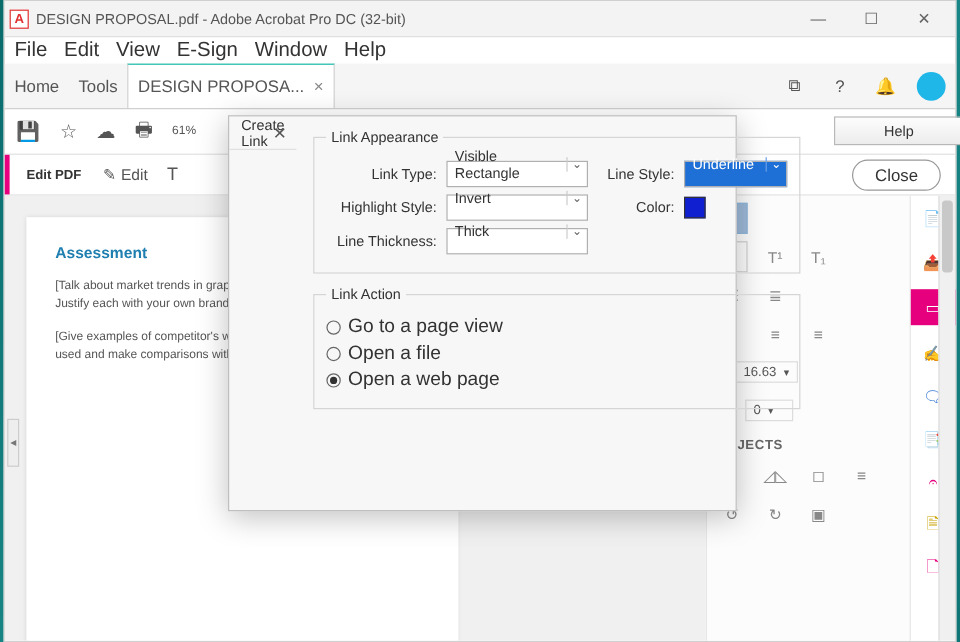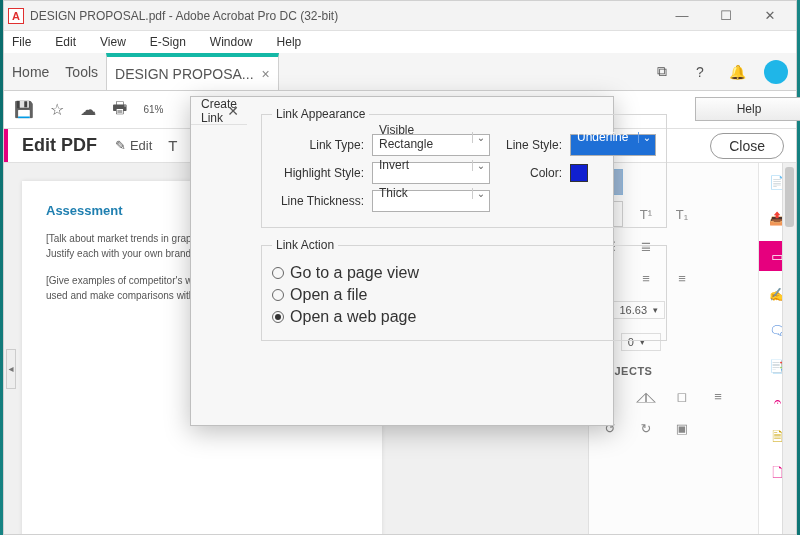--- a/index.html
+++ b/index.html
@@ -3,34 +3,34 @@
 <meta charset="utf-8">
 <style>
 * { box-sizing: border-box; margin: 0; padding: 0; font-family: "Segoe UI", Tahoma, sans-serif; }
 body { width: 800px; height: 535px; overflow: hidden; background: linear-gradient(135deg,#0a6b6b 0%, #1a8a8a 50%, #0f7575 100%); position:relative; }
 .window { position:absolute; left:3px; top:0; width:794px; height:535px; background:#fff; border:1px solid #d0d0d0; display:flex; flex-direction:column; }
 .titlebar { height:30px; background:#f3f3f3; display:flex; align-items:center; padding:0 4px; border-bottom:1px solid #e0e0e0; font-size:12px; color:#555;}
 .titlebar .app-icon { width:16px; height:16px; background:#fff; border:1px solid #e03030; color:#e03030; font-size:11px; font-weight:bold; display:flex; align-items:center; justify-content:center; margin-right:6px;}
 .titlebar .title { flex:1; }
 .win-controls { display:flex; }
 .win-btn { width:44px; height:28px; display:flex; align-items:center; justify-content:center; color:#666; font-size:13px; }
-.menubar { height:22px; display:flex; align-items:center; padding:0 8px; font-size:12px; color:#333; gap:24px; }
+.menubar { height:22px; display:flex; align-items:center; padding:0 8px; font-size:17px; color:#333; gap:14px; }
 .menubar span{cursor:default;}
 .tabbar { height:38px; background:#f5f5f5; border-bottom:1px solid #d0d0d0; display:flex; align-items:center; position:relative;}
 .tabbar .tab { padding:0 8px; height:100%; display:flex; align-items:center; font-size:14px; color:#555; }
-.tabbar .tab.active { background:#fff; border-top:4px solid #14b8a6; border-left:1px solid #d0d0d0; border-right:1px solid #d0d0d0; }
+.tabbar .tab.active { background:#fff; border-top:1px solid #14b8a6; border-left:1px solid #d0d0d0; border-right:1px solid #d0d0d0; }
 .tabbar .tab .closex { margin-left:8px; font-size:14px; color:#888;}
 .tabbar .right { position:absolute; right:8px; display:flex; gap:14px; align-items:center; }
 .icon-circle { width:24px; height:24px; border-radius:50%; display:flex; align-items:center; justify-content:center; color:#555; font-size:14px;}
 .avatar { background:#1fb6e8; }
 .toolbar { height:38px; border-bottom:1px solid #e0e0e0; display:flex; align-items:center; padding:0 10px; gap:16px; color:#555; font-size:16px; position:relative;}
 .toolbar .right { position:absolute; right:10px; display:flex; gap:16px; }
 .editbar { height:34px; border-bottom:1px solid #e0e0e0; display:flex; align-items:center; padding:0 10px; position:relative; }
 .editbar .pink { position:absolute; left:0; top:0; bottom:0; width:4px; background:#e6007e;}
-.editbar-title { font-size:18px; font-weight:600; color:#333; margin-left:8px; margin-right:18px;}
+.editbar-title { font-size:11px; font-weight:600; color:#333; margin-left:8px; margin-right:18px;}
 .editbar .tool { font-size:13px; color:#555; display:flex; align-items:center; gap:4px; margin-right:16px;}
 .close-pill { position:absolute; right:12px; border:1px solid #999; border-radius:16px; padding:4px 18px; font-size:14px; color:#333;}
 .content { flex:1; display:flex; position:relative; overflow:hidden;}
 .doc-area { flex:1; background:#f0f0f0; padding:18px 18px; position:relative; overflow:hidden;}
 .doc-page { background:#fff; width:360px; min-height:400px; padding:20px 24px; font-size:10px; color:#555; line-height:1.5; box-shadow:0 0 4px rgba(0,0,0,0.1);}
 .doc-page h3 { color:#1f7fb0; font-size:13px; font-weight:600; margin-bottom:10px;}
 .doc-page p{margin-bottom:12px;}
 .left-collapse { position:absolute; left:2px; top:50%; width:10px; height:40px; background:#eee; border:1px solid #ccc; display:flex; align-items:center; justify-content:center; font-size:10px; color:#777;}
 .right-panel { width:170px; background:#fcfcfc; border-left:1px solid #e0e0e0; padding:6px 8px; font-size:11px; color:#555; display:flex; flex-direction:column; gap:6px;}
 .rp-row { display:flex; gap:10px; align-items:center; height:26px;}

